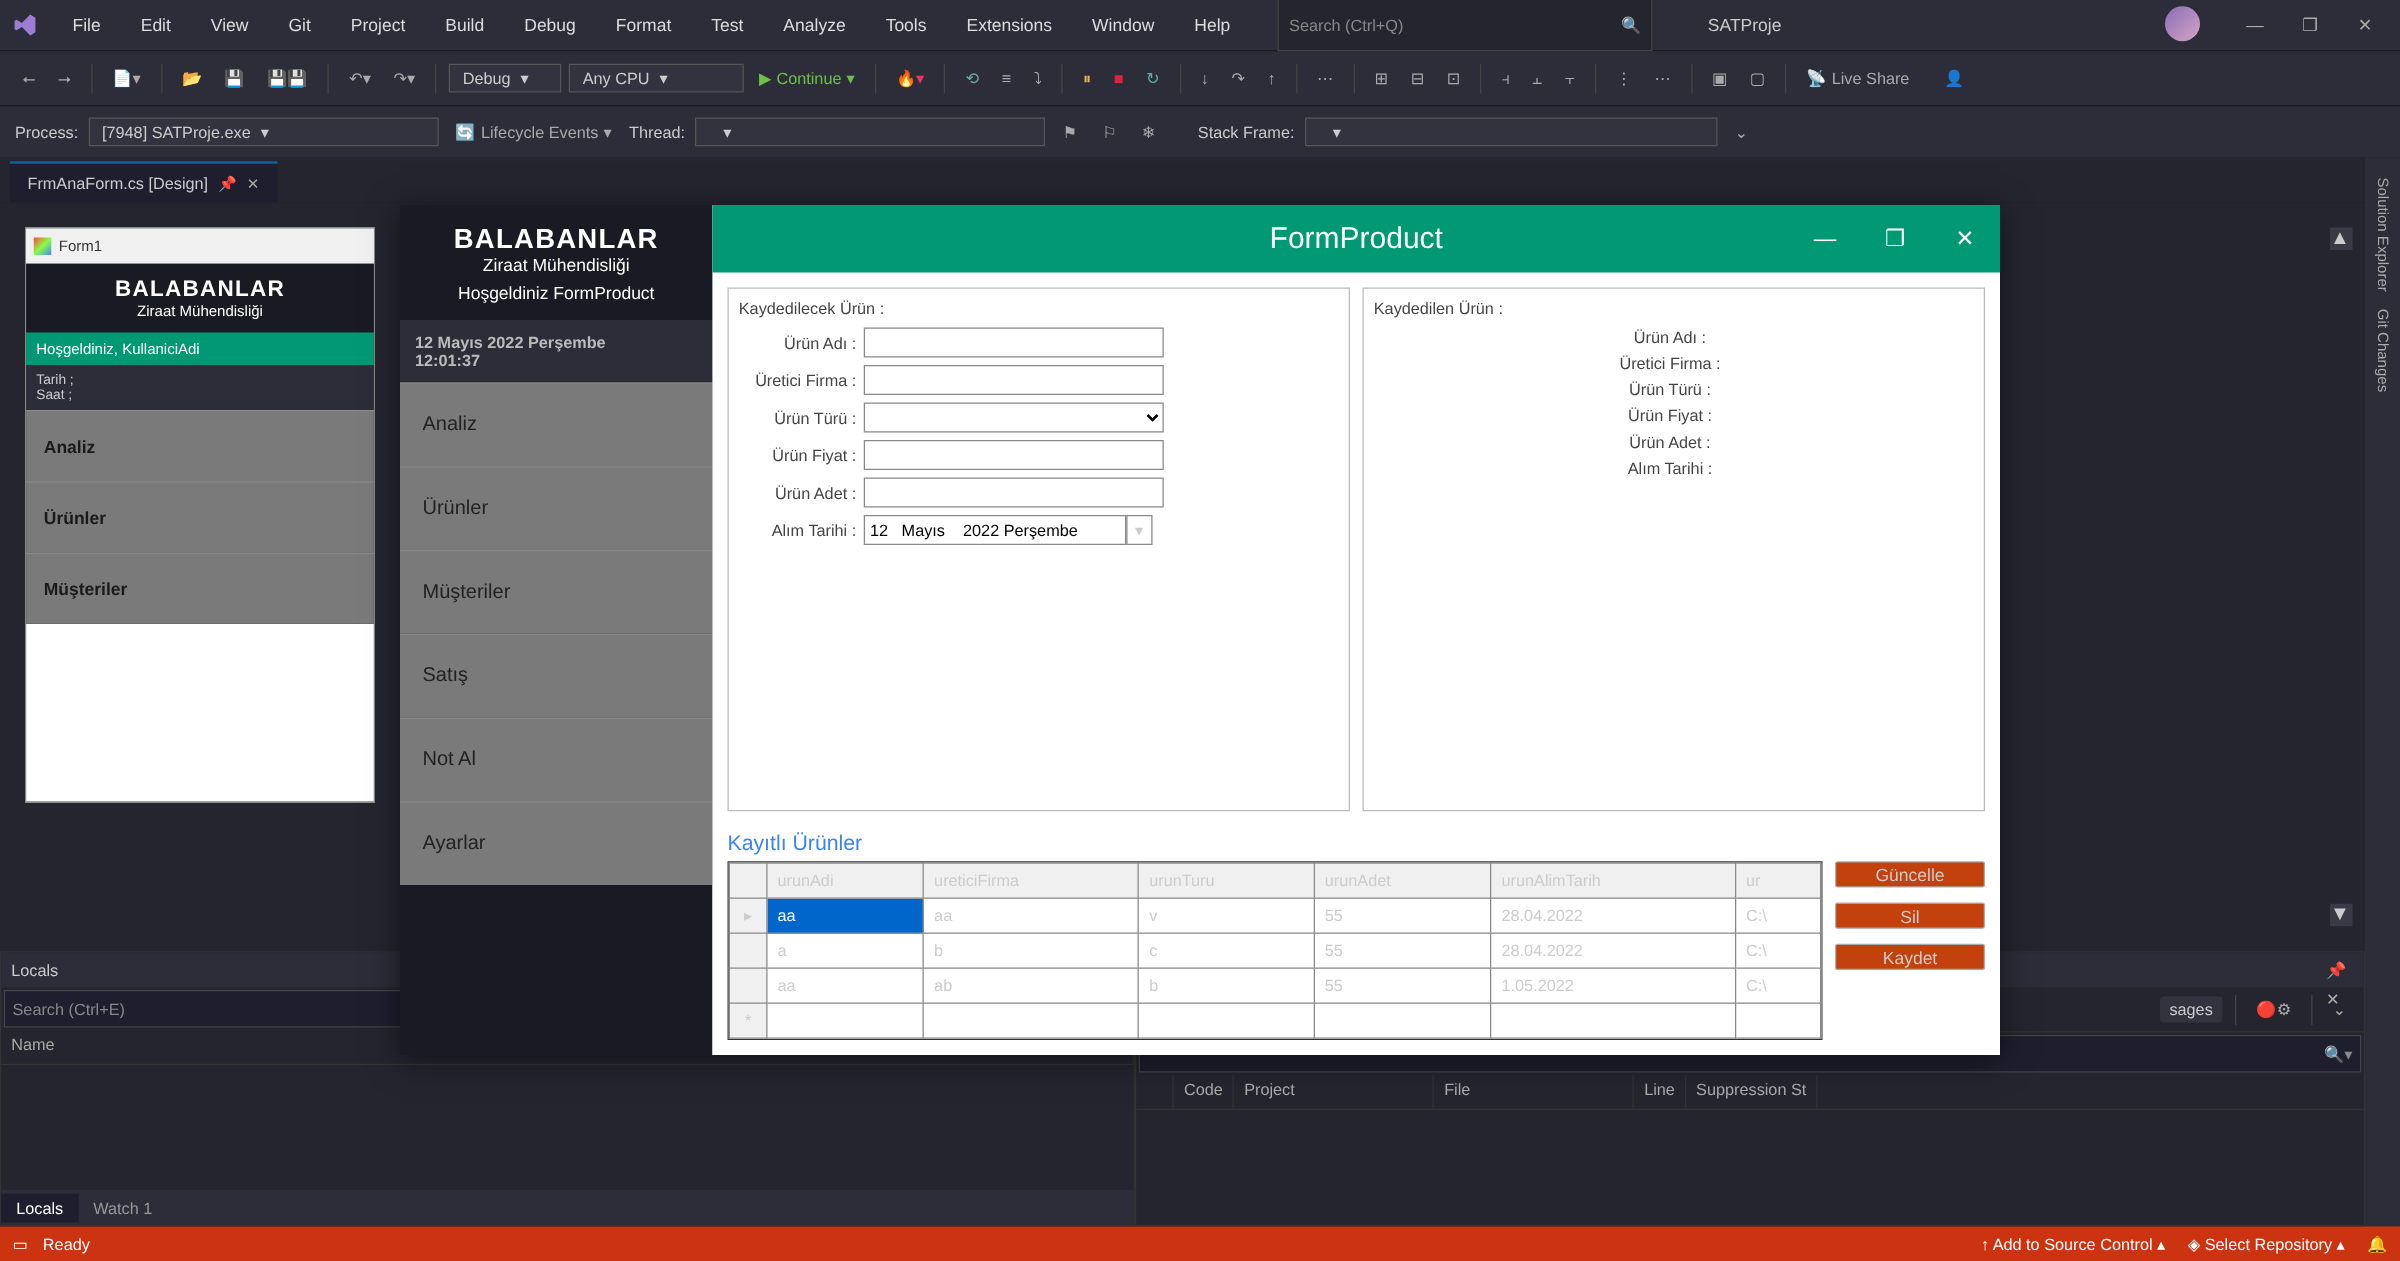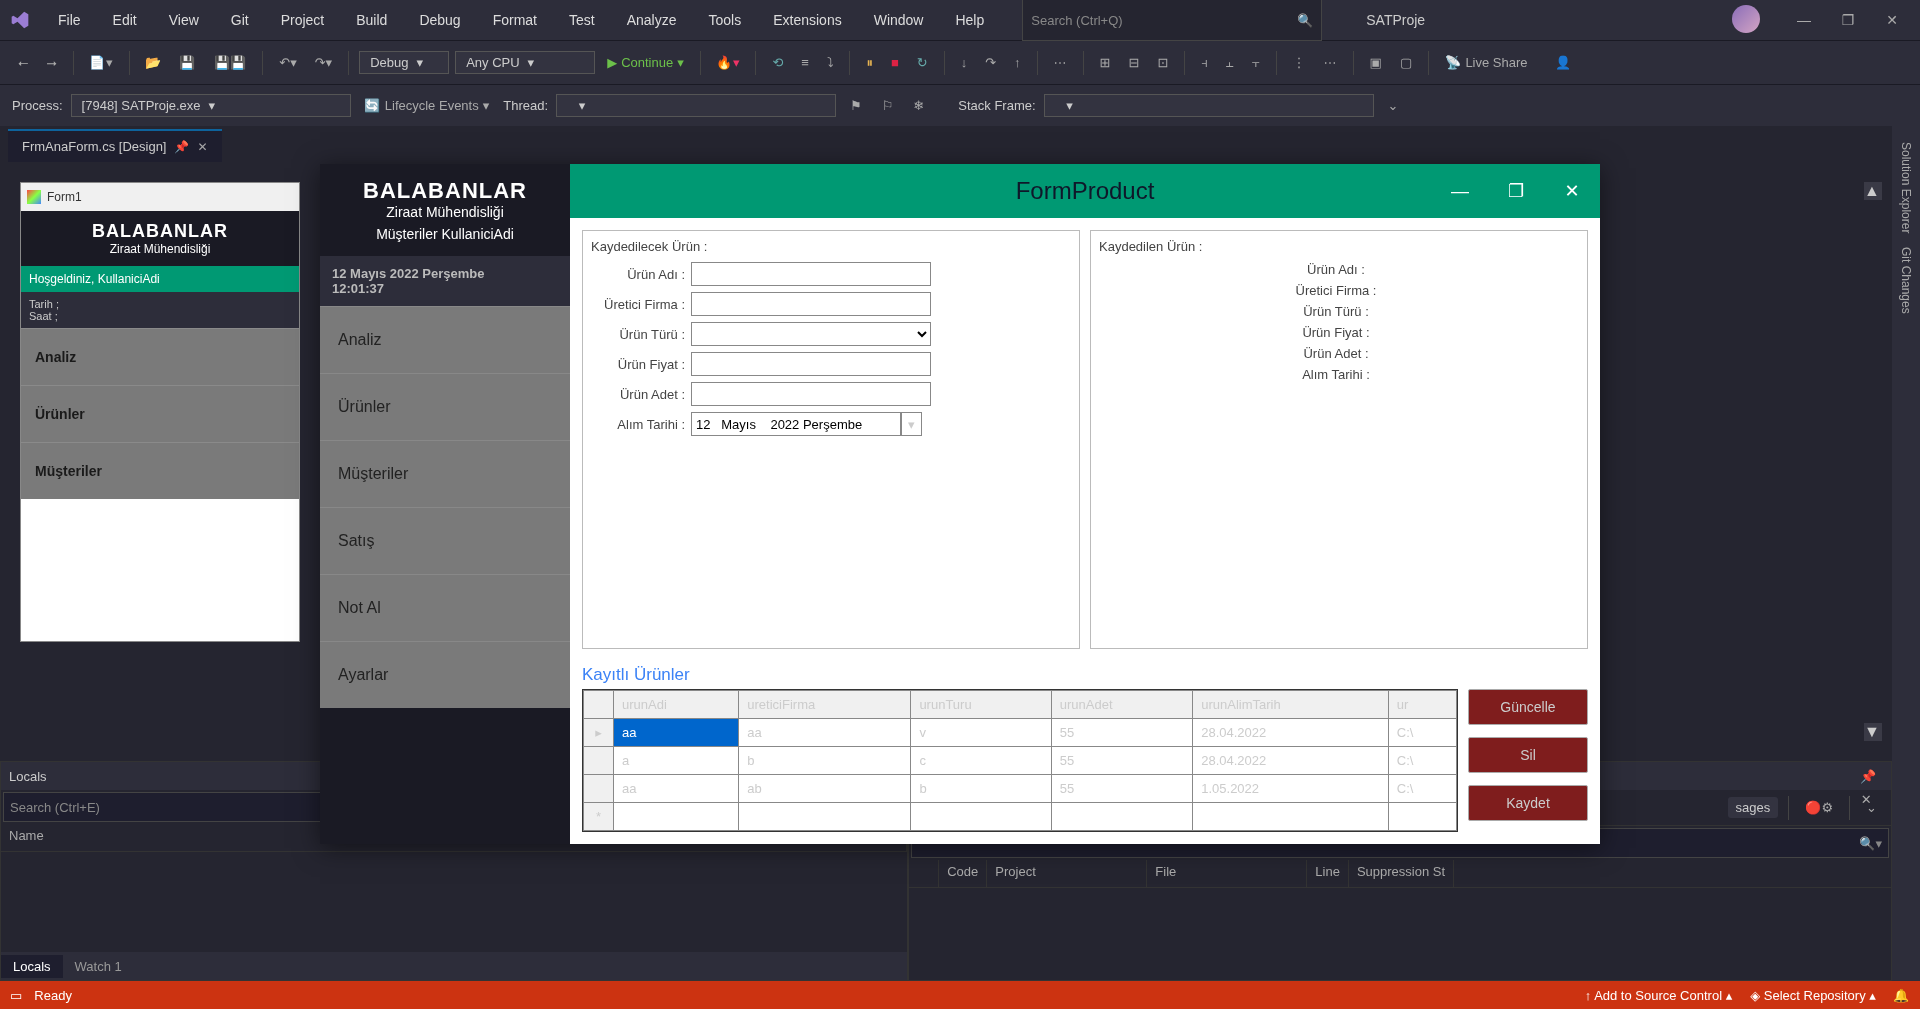--- a/index.html
+++ b/index.html
@@ -49,21 +49,21 @@
 
 .app-window{position:absolute;left:320px;top:164px;width:1280px;height:680px;background:#fff;box-shadow:0 4px 24px rgba(0,0,0,0.5);display:flex;z-index:100;}
 .app-sidebar{width:250px;background:#1a1a24;color:#fff;display:flex;flex-direction:column;}
 .as-header{padding:14px 10px;text-align:center;background:#009973;}
 .as-header .t{font-weight:bold;font-size:22px;letter-spacing:1px;}
 .as-header .s{font-size:14px;}
 .as-date{background:#2d2d3a;padding:10px 12px;font-size:13px;color:#bbb;font-weight:600;}
 .as-item{padding:24px 18px;background:#7a7a7a;color:#222;font-size:16px;border-top:1px solid #888;cursor:pointer;}
 .app-main{flex:1;display:flex;flex-direction:column;background:#fff;}
 .am-titlebar{height:54px;background:#009973;display:flex;align-items:center;justify-content:center;position:relative;}
-.am-title{color:#0f172a;font-size:24px;}
+.am-title{color:#ffffff;font-size:24px;}
 .am-winbtns{position:absolute;right:0;top:0;height:54px;display:flex;}
 .am-wb{width:56px;display:flex;align-items:center;justify-content:center;color:#fff;font-size:18px;cursor:pointer;}
 .am-body{flex:1;display:flex;padding:12px;gap:10px;}
 .am-left{flex:1;border:1px solid #bbb;padding:8px;}
 .am-right{flex:1;border:1px solid #bbb;padding:8px;}
 .grp-title{font-size:13px;color:#444;margin-bottom:8px;}
 .frow{display:flex;align-items:center;margin:6px 0;font-size:13px;}
 .frow label{width:100px;text-align:right;padding-right:6px;color:#444;}
 .frow input,.frow select{flex:1;max-width:240px;height:24px;border:1px solid #888;background:#fff;padding:0 4px;font-size:13px;}
 .frow .dots{width:36px;height:30px;border:1px solid #888;margin-left:6px;display:flex;align-items:center;justify-content:center;cursor:pointer;}
@@ -72,21 +72,21 @@
 .grid-title{font-size:17px;color:#3b82f6;margin:4px 0;}
 .grid-wrapper{display:flex;gap:10px;}
 .dgrid{flex:1;border:1px solid #333;background:#fff;}
 .dgrid table{width:100%;border-collapse:collapse;font-size:13px;}
 .dgrid th,.dgrid td{border:1px solid #888;padding:6px 8px;text-align:left;background:#f0f0f0;}
 .dgrid th{font-weight:normal;}
 .dgrid td{background:#fff;}
 .dgrid tr.sel td.sel{background:#0066cc;color:#fff;}
 .dgrid .rowhead{width:30px;background:#f0f0f0;text-align:center;}
 .gbtns{width:120px;display:flex;flex-direction:column;gap:12px;}
-.gbtn{height:36px;border:1px solid #aaa;background:#7f1d1d;display:flex;align-items:center;justify-content:center;font-size:14px;cursor:pointer;border-radius:2px;}
+.gbtn{height:21px;border:1px solid #aaa;background:#c2410c;display:flex;align-items:center;justify-content:center;font-size:14px;cursor:pointer;border-radius:2px;}
 .filter-bar{display:flex;align-items:center;gap:6px;font-size:13px;padding:4px 8px;border-bottom:1px solid #333;height:36px;}
 .filter-btn{padding:3px 8px;background:#333340;color:#ccc;border-radius:3px;cursor:pointer;}
 .scroll-thumb{position:absolute;right:20px;width:18px;background:#3a3a46;}
 </style>
 </head>
 <body>
 
 <div class="titlebar">
   <div class="vs-logo">
     <svg width="20" height="20" viewBox="0 0 24 24">
@@ -287,21 +287,21 @@
     <div class="dock-text">Solution Explorer</div>
     <div class="dock-text">Git Changes</div>
   </div>
 </div>
 
 <div class="app-window">
   <div class="app-sidebar">
     <div class="as-header" style="background:#1a1a24">
       <div class="t">BALABANLAR</div>
       <div class="s">Ziraat Mühendisliği</div>
-      <div class="s" style="margin-top:6px">Müşteriler KullaniciAdi</div>
+      <div class="s" style="margin-top:6px">Hoşgeldiniz FormProduct</div>
     </div>
     <div class="as-date">
       <div>12 Mayıs 2022 Perşembe</div>
       <div>12:01:37</div>
     </div>
     <div class="as-item">Analiz</div>
     <div class="as-item">Ürünler</div>
     <div class="as-item">Müşteriler</div>
     <div class="as-item">Satış</div>
     <div class="as-item">Not Al</div>

